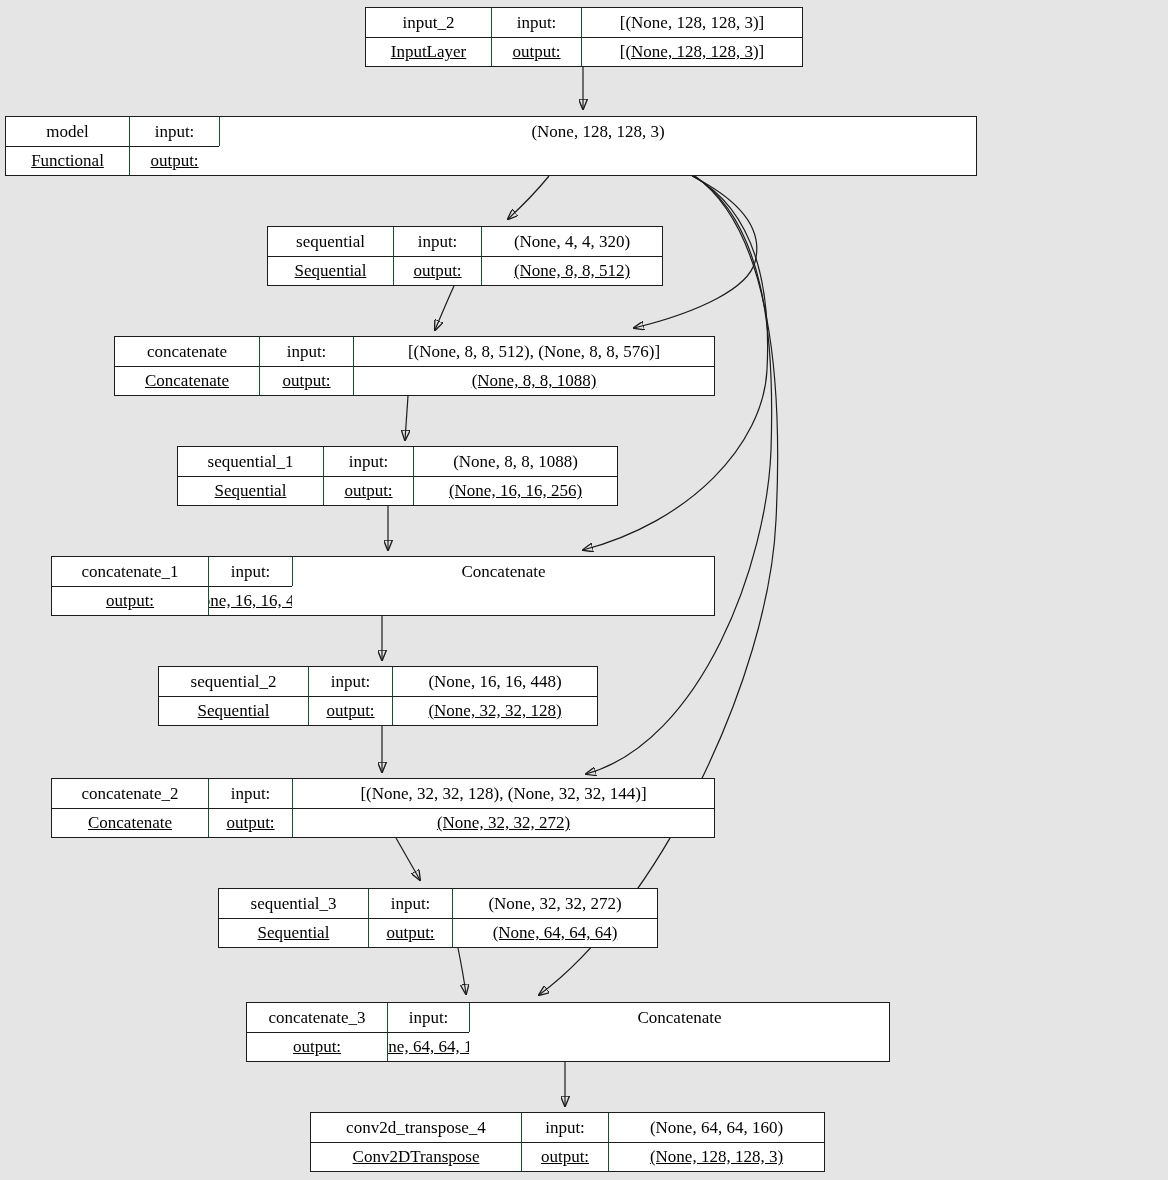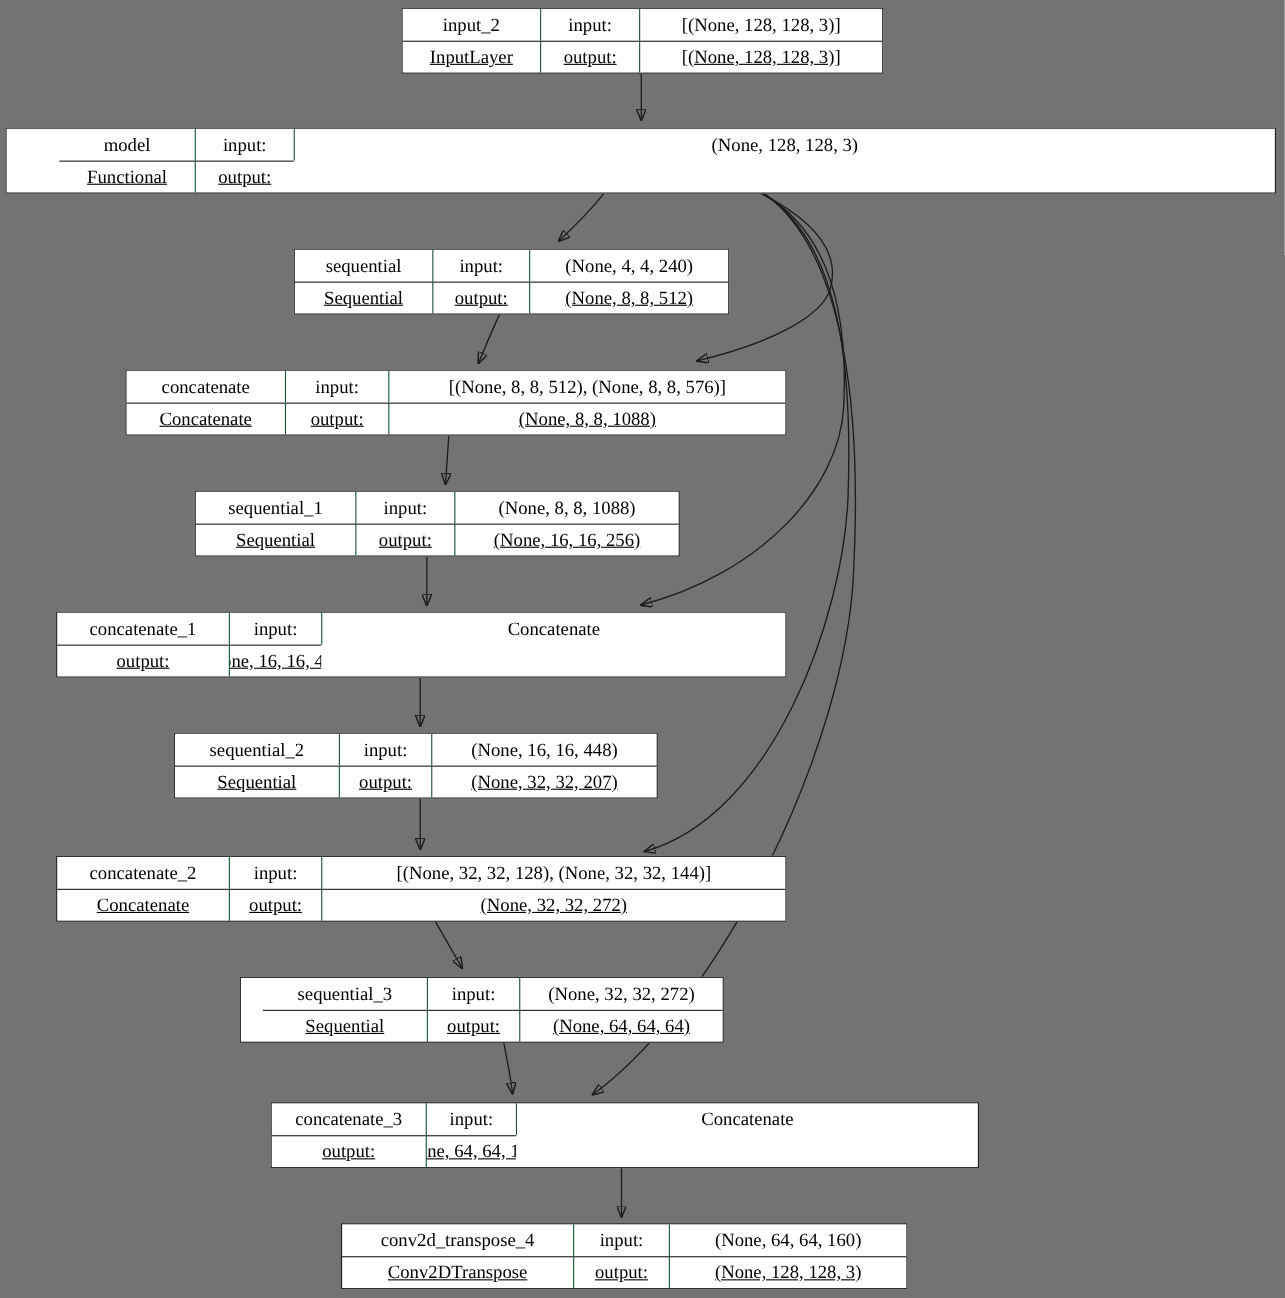--- a/index.html
+++ b/index.html
@@ -1,20 +1,20 @@
 <!DOCTYPE html>
 <html><head>
 <meta charset="utf-8">
 <style>
   html, body { margin: 0; padding: 0; background: #ffffff; }
   #canvas {
     position: relative;
     width: 1168px;
     height: 1180px;
-    background: #737373;
+    background: #e5e5e5;
     font-family: "Liberation Serif", "DejaVu Serif", serif;
     font-size: 17px;
     color: #000000;
     overflow: hidden;
   }
   .edges {
     position: absolute;
     left: 0; top: 0;
     width: 1168px; height: 1180px;
     pointer-events: none;
@@ -71,32 +71,32 @@
 
   <div class="node" style="left:365px; top:7px; width:438px; grid-template-columns:125px 90px 1fr;">
     <div class="cell">input_2</div>
     <div class="cell">input:</div>
     <div class="cell">[(None, 128, 128, 3)]</div>
     <div class="cell">InputLayer</div>
     <div class="cell">output:</div>
     <div class="cell">[(None, 128, 128, 3)]</div>
   </div>
 
-  <div class="node" style="left:5px; top:116px; width:1155px; grid-template-columns:123px 90px 1fr;padding-left:48px;">
+  <div class="node" style="left:5px; top:116px; width:972px; grid-template-columns:123px 90px 1fr;">
     <div class="cell">model</div>
     <div class="cell">input:</div>
     <div class="cell">(None, 128, 128, 3)</div>
     <div class="cell">Functional</div>
     <div class="cell">output:</div>
   </div>
 
   <div class="node" style="left:267px; top:226px; width:396px; grid-template-columns:125px 88px 1fr;">
     <div class="cell">sequential</div>
     <div class="cell">input:</div>
-    <div class="cell">(None, 4, 4, 240)</div>
+    <div class="cell">(None, 4, 4, 320)</div>
     <div class="cell">Sequential</div>
     <div class="cell">output:</div>
     <div class="cell">(None, 8, 8, 512)</div>
   </div>
 
   <div class="node" style="left:114px; top:336px; width:601px; grid-template-columns:144px 94px 1fr;">
     <div class="cell">concatenate</div>
     <div class="cell">input:</div>
     <div class="cell">[(None, 8, 8, 512), (None, 8, 8, 576)]</div>
     <div class="cell">Concatenate</div>
@@ -120,33 +120,33 @@
     <div class="cell">output:</div>
     <div class="cell">(None, 16, 16, 448)</div>
   </div>
 
   <div class="node" style="left:158px; top:666px; width:440px; grid-template-columns:149px 84px 1fr;">
     <div class="cell">sequential_2</div>
     <div class="cell">input:</div>
     <div class="cell">(None, 16, 16, 448)</div>
     <div class="cell">Sequential</div>
     <div class="cell">output:</div>
-    <div class="cell">(None, 32, 32, 207)</div>
+    <div class="cell">(None, 32, 32, 128)</div>
   </div>
 
   <div class="node" style="left:51px; top:778px; width:664px; grid-template-columns:156px 84px 1fr;">
     <div class="cell">concatenate_2</div>
     <div class="cell">input:</div>
     <div class="cell">[(None, 32, 32, 128), (None, 32, 32, 144)]</div>
     <div class="cell">Concatenate</div>
     <div class="cell">output:</div>
     <div class="cell">(None, 32, 32, 272)</div>
   </div>
 
-  <div class="node" style="left:218px; top:888px; width:440px; grid-template-columns:149px 84px 1fr;padding-left:20px;">
+  <div class="node" style="left:218px; top:888px; width:440px; grid-template-columns:149px 84px 1fr;">
     <div class="cell">sequential_3</div>
     <div class="cell">input:</div>
     <div class="cell">(None, 32, 32, 272)</div>
     <div class="cell">Sequential</div>
     <div class="cell">output:</div>
     <div class="cell">(None, 64, 64, 64)</div>
   </div>
 
   <div class="node" style="left:246px; top:1002px; width:644px; grid-template-columns:140px 82px 1fr;">
     <div class="cell">concatenate_3</div>

